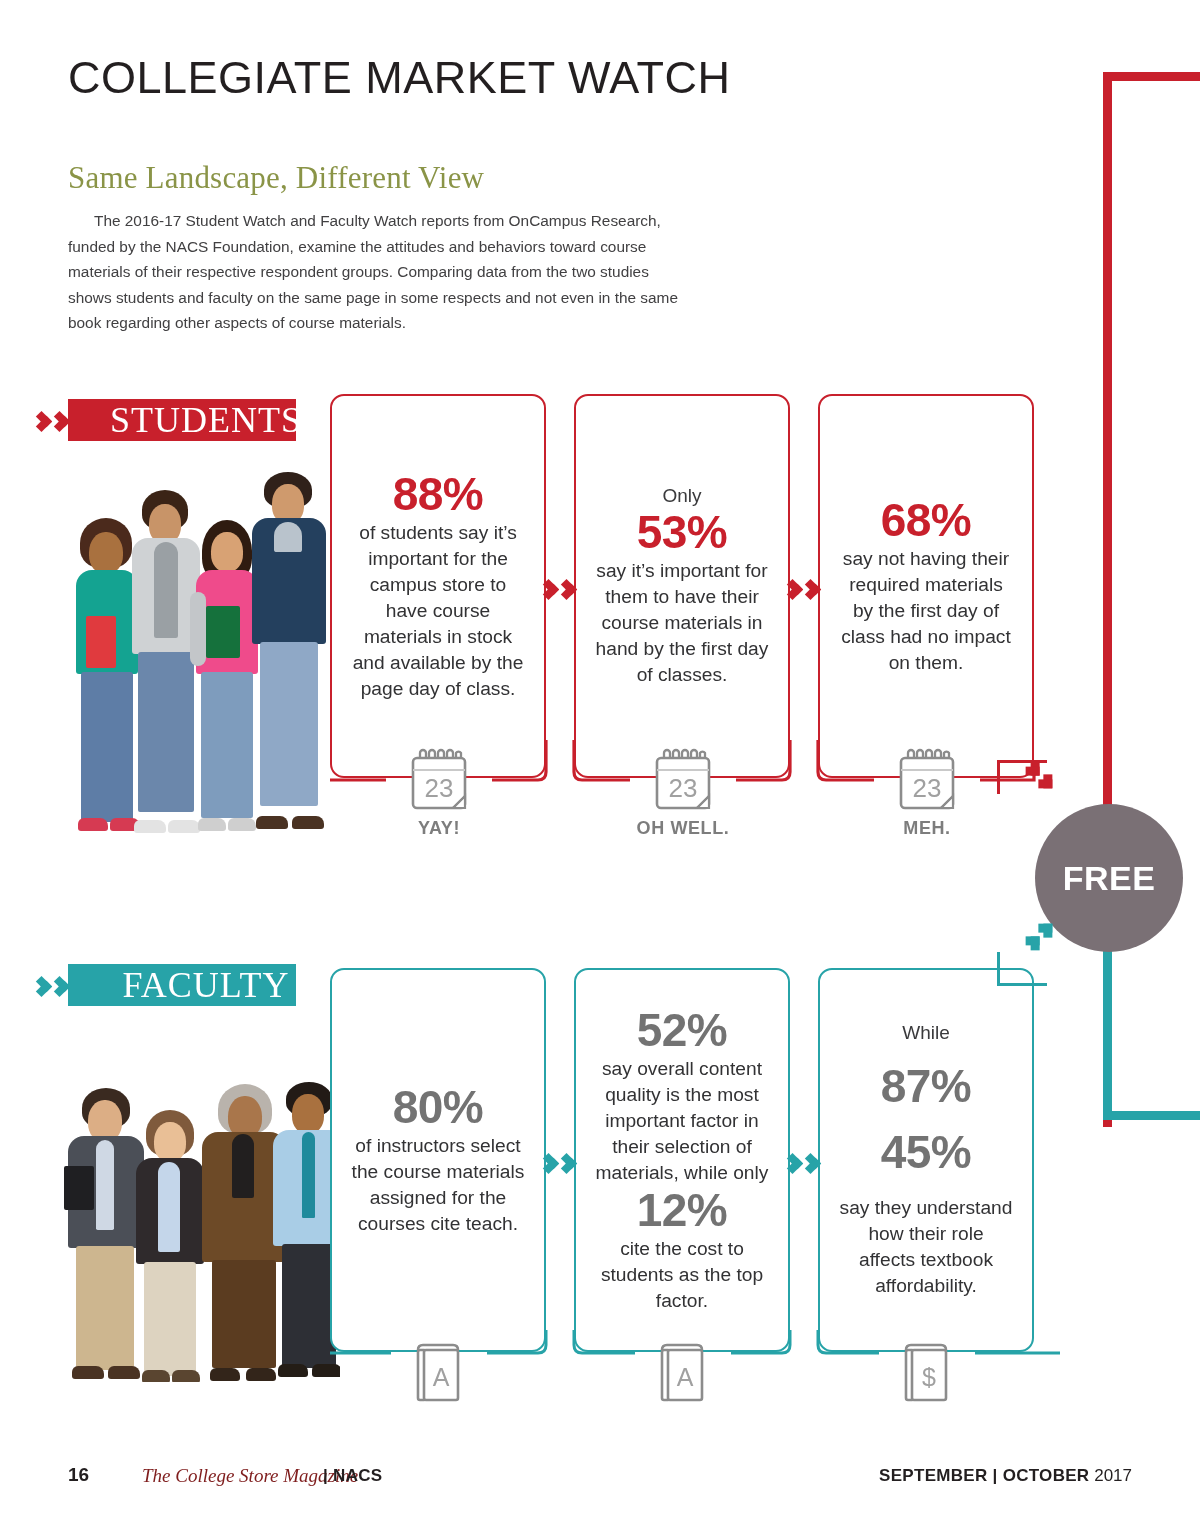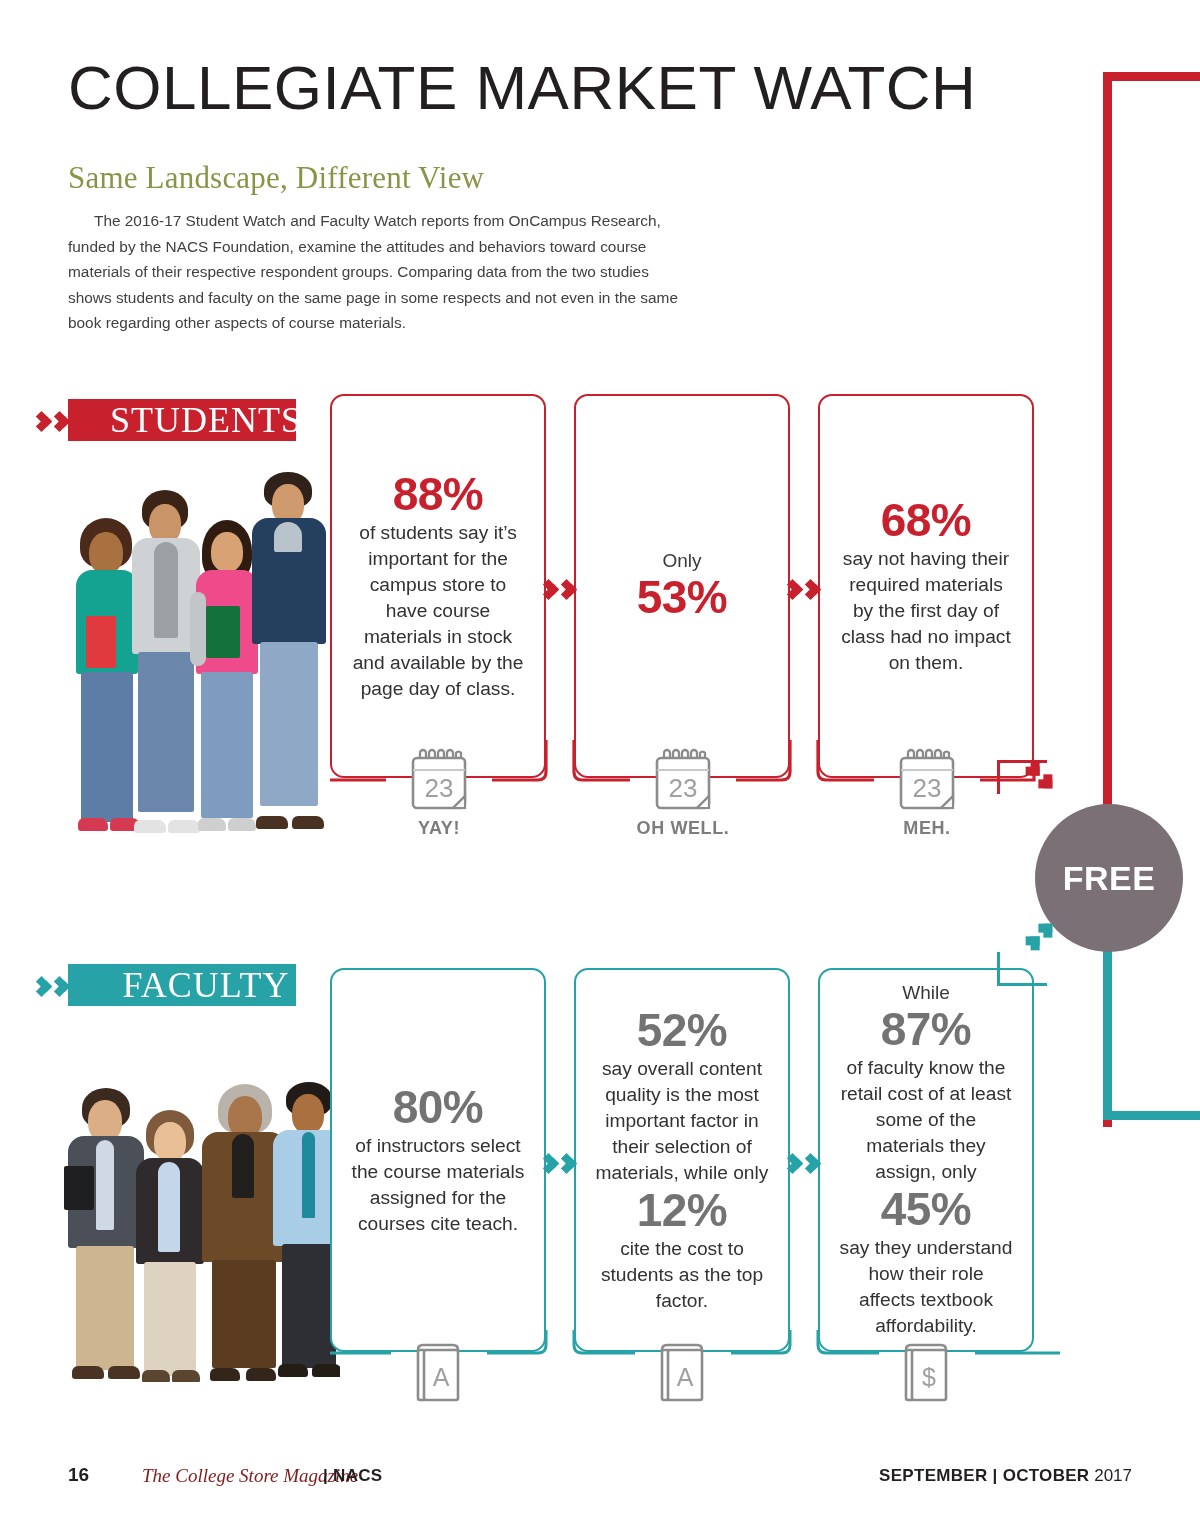--- a/index.html
+++ b/index.html
@@ -16,21 +16,21 @@
     height: 1535px;
     background: #ffffff;
   }
 
   
   .page-title {
     position: absolute;
     left: 68px;
     top: 52px;
     font-family: "Liberation Sans", sans-serif;
-    font-size: 62px;
+    font-size: 45px;
     font-weight: 400;
     letter-spacing: 0.5px;
     color: #231f20;
     white-space: nowrap;
   }
   .subhead {
     position: absolute;
     left: 68px;
     top: 160px;
     font-family: "Liberation Serif", serif;
@@ -162,21 +162,21 @@
     color: #323234;
   }
 
   
   #s-card-1 { left: 330px;  top: 394px; width: 216px; height: 384px; }
   #s-card-2 { left: 574px;  top: 394px; width: 216px; height: 384px; }
   #s-card-3 { left: 818px;  top: 394px; width: 216px; height: 384px; }
   
   #f-card-1 { left: 330px;  top: 968px; width: 216px; height: 384px; }
   #f-card-2 { left: 574px;  top: 968px; width: 216px; height: 384px; }
-  #f-card-3 { left: 818px;  top: 968px; width: 216px; height: 384px; }
+  #f-card-3 { left: 818px;  top: 968px; width: 216px; height: 384px; gap: 17px; }
 
   
   .link-chev {
     position: absolute;
     display: flex;
     gap: 3px;
     z-index: 6;
   }
   #s-chev-1 { left: 541px; top: 572px; }
   #s-chev-2 { left: 785px; top: 572px; }
@@ -335,20 +335,21 @@
     </div>
   </div>
 
   <div class="card card-red" id="s-card-1">
     <div class="stat-big stat-big-red">88%</div>
     <div class="stat-text">of students say it’s important for the campus store to have course materials in stock and available by the page day of class.</div>
   </div>
   <div class="card card-red" id="s-card-2">
     <div class="stat-pre">Only</div>
     <div class="stat-big stat-big-red">53%</div>
+    <div class="stat-text">say it’s important for them to have their course materials in hand by the first day of classes.</div>
   </div>
   <div class="card card-red" id="s-card-3">
     <div class="stat-big stat-big-red">68%</div>
     <div class="stat-text">say not having their required materials by the first day of class had no impact on them.</div>
   </div>
 
   <div class="link-chev" id="s-chev-1">
     <span class="chev chev-red"></span>
       <span class="chev chev-red"></span>
   </div>
@@ -486,21 +487,20 @@
   </div>
   <div class="card card-teal" id="f-card-2">
     <div class="stat-big stat-big-teal">52%</div>
     <div class="stat-text">say overall content quality is the most important factor in their selection of materials, while only</div>
     <div class="stat-big stat-big-teal">12%</div>
     <div class="stat-text">cite the cost to students as the top factor.</div>
   </div>
   <div class="card card-teal" id="f-card-3">
     <div class="stat-pre">While</div>
     <div class="stat-big stat-big-teal">87%</div>
-    <div class="stat-text">of faculty know the retail cost of at least some of the materials they assign, only</div>
     <div class="stat-big stat-big-teal">45%</div>
     <div class="stat-text">say they understand how their role affects textbook affordability.</div>
   </div>
 
   <div class="link-chev" id="f-chev-1">
     <span class="chev chev-teal"></span>
       <span class="chev chev-teal"></span>
   </div>
   <div class="link-chev" id="f-chev-2">
     <span class="chev chev-teal"></span>

